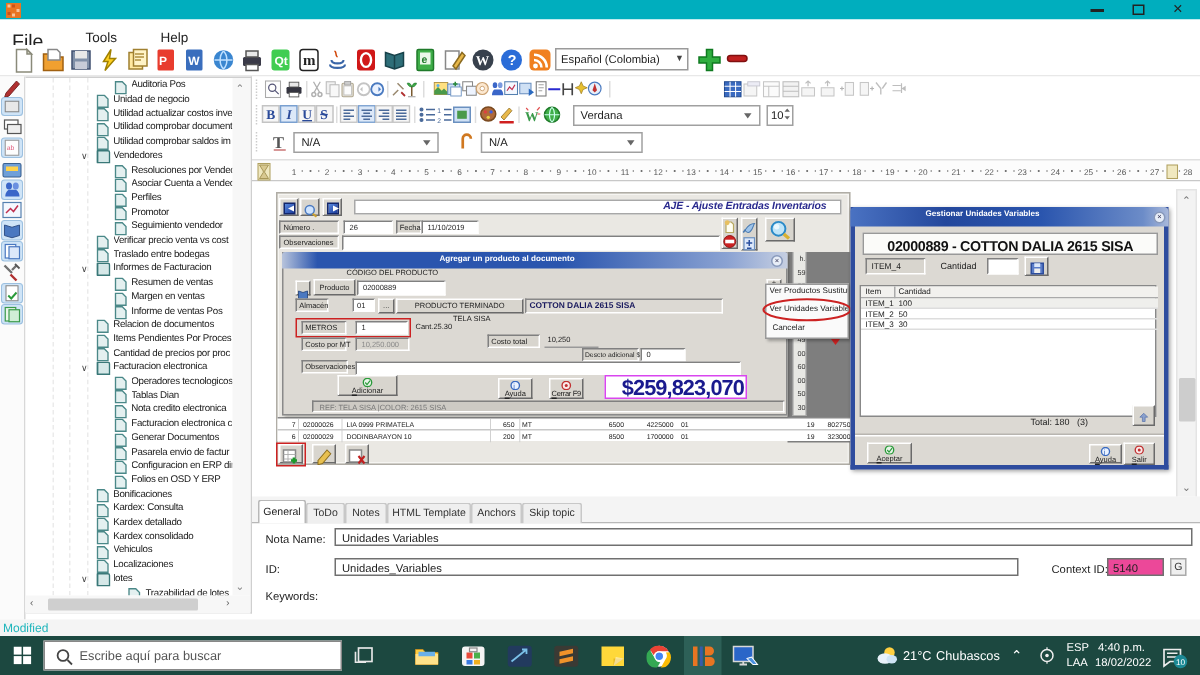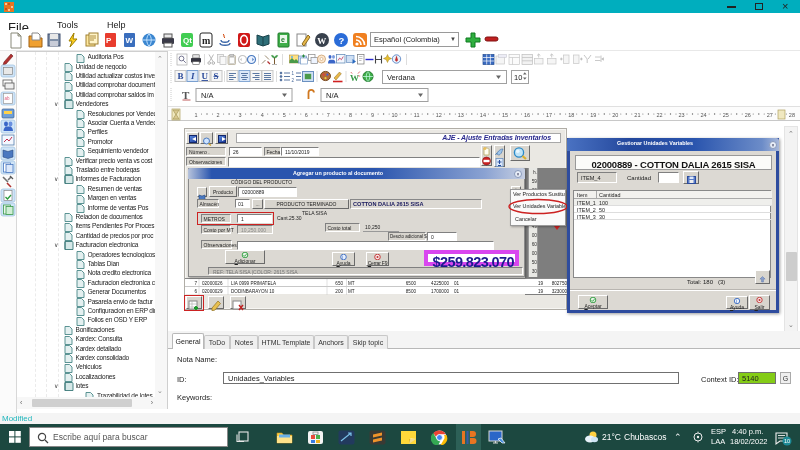--- a/index.html
+++ b/index.html
@@ -947,21 +947,21 @@
           </svg>
           <div style="position:absolute;left:0;top:7px;width:100%;text-align:center;font-size:5px;color:#222;"><u>A</u>yuda</div>
         </div>
   <div class="abs btn" style="left:198px;top:131px;width:23px;height:14px;">
           <svg width="21" height="6" style="position:absolute;left:0;top:1px;">
             <circle cx="10.5" cy="3" r="2.8" fill="#fae8e8" stroke="#c03030" stroke-width="0.9"></circle>
             <circle cx="10.5" cy="3" r="1" fill="#c03030"></circle>
           </svg>
           <div style="position:absolute;left:0;top:7px;width:100%;text-align:center;font-size:5px;color:#222;letter-spacing:-0.2px;"><u>C</u>errar F9</div>
         </div>
-  <div class="abs" style="left:256px;top:129px;width:95px;height:16px;background:#fff;border:4px solid #d946ef;">
+  <div class="abs" style="left:235px;top:129px;width:95px;height:16px;background:#fff;border:1px solid #d946ef;">
           <div style="position:absolute;right:1px;top:-0.5px;font-size:14.5px;font-weight:bold;color:#1a1a8e;letter-spacing:-0.6px;">$259,823,070</div>
         </div>
 
   <div class="abs sunken" style="left:40px;top:146px;width:315px;height:8px;background:#cdcac4;">
           <span style="position:absolute;left:4px;top:0.5px;font-size:5px;color:#777;">REF: TELA SISA |COLOR: 2615 SISA</span>
         </div>
 
   <div class="abs" style="left:342px;top:68px;width:56px;height:37px;background:#fafafa;border:1px solid #999;box-shadow:1px 1px 2px rgba(0,0,0,0.3);"></div>
   <div class="abs tt" style="left:345px;top:70px;width:52px;font-size:5.4px;color:#222;">Ver Productos Sustitutos</div>
   <div class="abs tt" style="left:345px;top:81.5px;width:52px;font-size:5.4px;color:#222;">Ver Unidades Variables</div>
@@ -1046,26 +1046,29 @@
   <div class="abs" style="left:4px;top:2px;width:32px;height:16px;background:#fff;border:1px solid #b8b8b8;border-bottom:none;border-radius:2px 2px 0 0;font-size:7px;color:#222;text-align:center;line-height:15px;">General</div>
   <div class="abs" style="left:36px;top:4px;width:26px;height:14px;border:1px solid #c8c8c8;border-bottom:none;border-radius:2px 2px 0 0;font-size:7px;color:#333;text-align:center;line-height:13px;background:#efefef;">ToDo</div>
   <div class="abs" style="left:62px;top:4px;width:28px;height:14px;border:1px solid #c8c8c8;border-bottom:none;border-radius:2px 2px 0 0;font-size:7px;color:#333;text-align:center;line-height:13px;background:#efefef;">Notes</div>
   <div class="abs" style="left:90px;top:4px;width:56px;height:14px;border:1px solid #c8c8c8;border-bottom:none;border-radius:2px 2px 0 0;font-size:7px;color:#333;text-align:center;line-height:13px;background:#efefef;">HTML Template</div>
   <div class="abs" style="left:146px;top:4px;width:34px;height:14px;border:1px solid #c8c8c8;border-bottom:none;border-radius:2px 2px 0 0;font-size:7px;color:#333;text-align:center;line-height:13px;background:#efefef;">Anchors</div>
   <div class="abs" style="left:180px;top:4px;width:40px;height:14px;border:1px solid #c8c8c8;border-bottom:none;border-radius:2px 2px 0 0;font-size:7px;color:#333;text-align:center;line-height:13px;background:#efefef;">Skip topic</div>
 </div>
 
 <div class="abs" style="left:0;top:298px;width:632px;height:64px;background:#fff;" id="form">
   <div class="abs" style="left:9px;top:6px;font-size:7.5px;color:#222;">Nota Name:</div>
+  <div class="abs" style="background:#fff;border:1px solid #707070;left:55px;top:3px;width:572px;height:12px;">
+          <span style="position:absolute;left:4px;top:1px;font-size:7.5px;color:#222;">Unidades Variables</span>
+        </div>
   <div class="abs" style="left:9px;top:26px;font-size:7.5px;color:#222;">ID:</div>
   <div class="abs" style="background:#fff;border:1px solid #707070;left:55px;top:23px;width:456px;height:12px;">
           <span style="position:absolute;left:4px;top:1px;font-size:7.5px;color:#222;">Unidades_Variables</span>
         </div>
   <div class="abs" style="left:533px;top:26px;font-size:7.5px;color:#222;">Context ID:</div>
-  <div class="abs" style="background:#84cc16;border:1px solid #707070;left:570px;top:23px;width:38px;height:12px;">
+  <div class="abs" style="background:#ec4899;border:1px solid #707070;left:570px;top:23px;width:38px;height:12px;">
           <span style="position:absolute;left:3px;top:1px;font-size:7.5px;color:#222;">5140</span>
         </div>
   <div class="abs" style="left:612px;top:23px;width:11px;height:12px;background:#efefef;border:1px solid #aaa;font-size:7px;color:#333;text-align:center;line-height:11px;">G</div>
   <div class="abs" style="left:9px;top:44px;font-size:7.5px;color:#222;">Keywords:</div>
 </div>
 </div>
 
 <div class="abs" style="left:0;top:413px;width:800px;height:11px;background:#f4f4f4;">
   <span style="position:absolute;left:2px;top:1px;font-size:8px;color:#1fb6bc;">Modified</span>
 </div>

